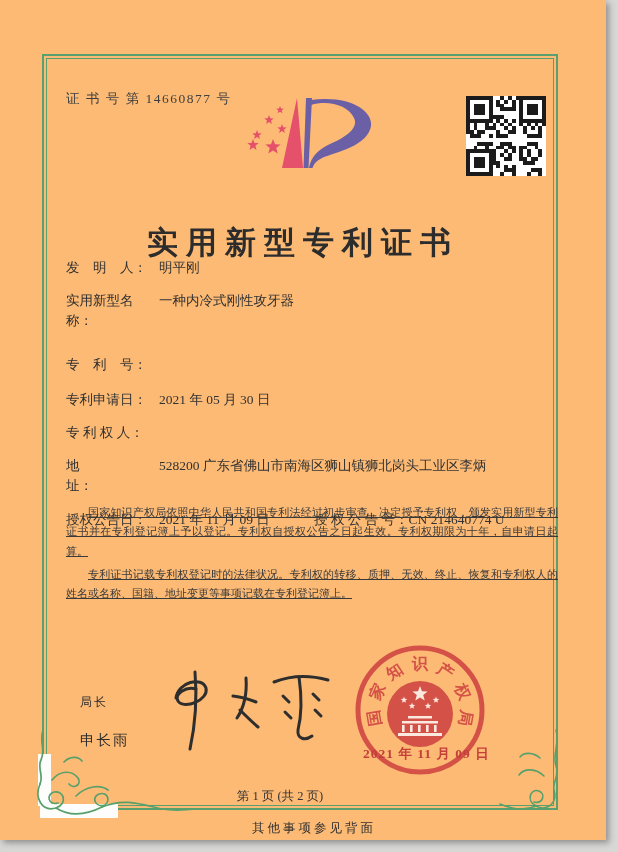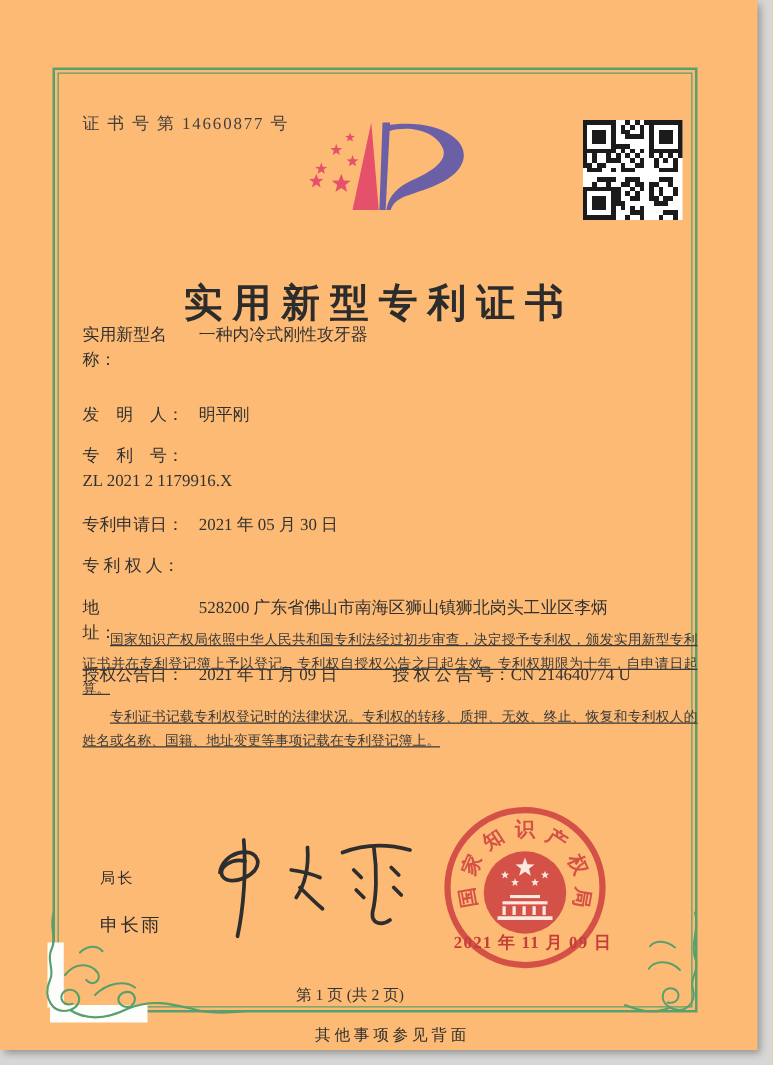--- a/index.html
+++ b/index.html
@@ -320,31 +320,30 @@
         <rect x="33.43" y="74.29" width="3.71" height="3.71"></rect>
         <rect x="44.57" y="74.29" width="3.71" height="3.71"></rect>
         <rect x="59.43" y="74.29" width="3.71" height="3.71"></rect>
         <rect x="70.57" y="74.29" width="3.71" height="3.71"></rect>
       </g>
   </svg>
 
   <div class="title">实用新型专利证书</div>
 
   <div class="fields">
+    <div class="frow">
+      <span class="flabel">发　明　人：</span>
+      <span class="fvalue">明平刚</span>
+    </div>
     <div class="frow mb-lg">
       <span class="flabel">实用新型名称：</span>
       <span class="fvalue">一种内冷式刚性攻牙器</span>
     </div>
-    <div class="frow">
-      <span class="flabel">发　明　人：</span>
-      <span class="fvalue">明平刚</span>
-    </div>
     <div class="frow mb-md">
       <span class="flabel">专　利　号：</span>
-      <span class="fvalue">ZL 2021 2 1179916.X</span>
     </div>
     <div class="frow">
       <span class="flabel">专利申请日：</span>
       <span class="fvalue">2021 年 05 月 30 日</span>
     </div>
     <div class="frow">
       <span class="flabel">专 利 权 人：</span>
     </div>
     <div class="frow" style="margin-bottom:14px;">
       <span class="flabel">地　　　　址：</span>

